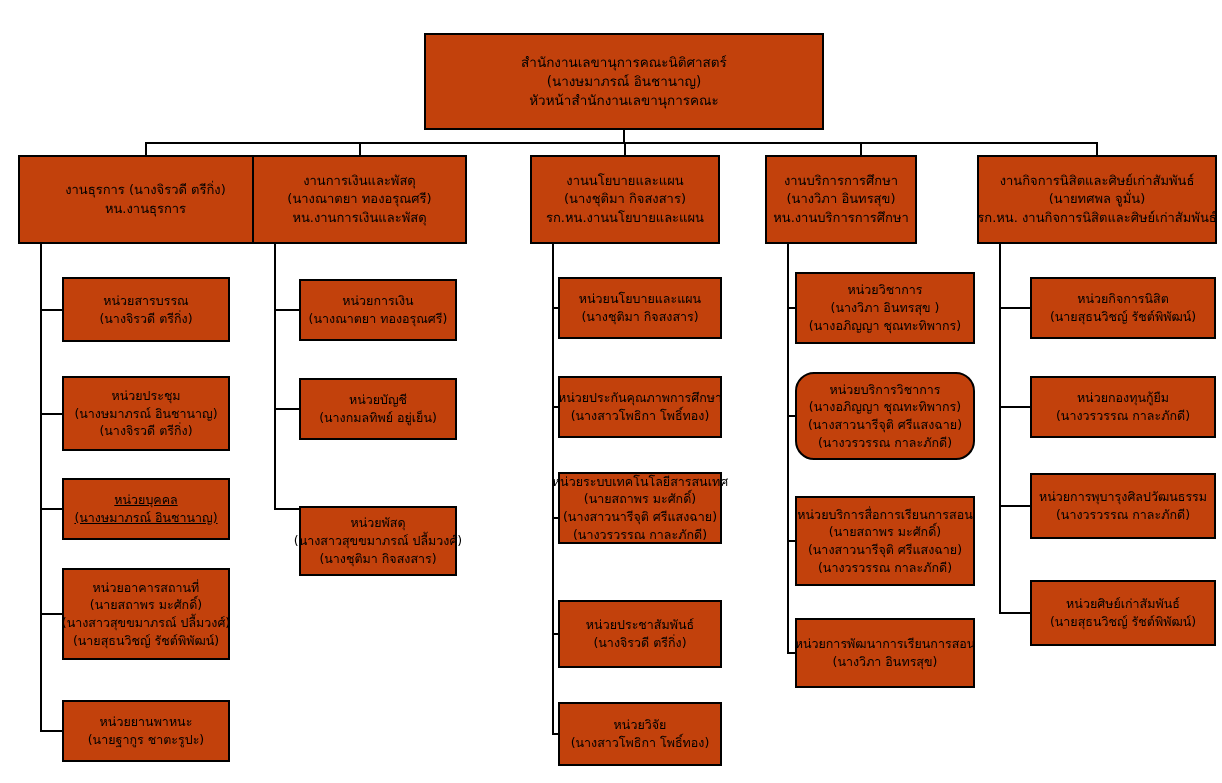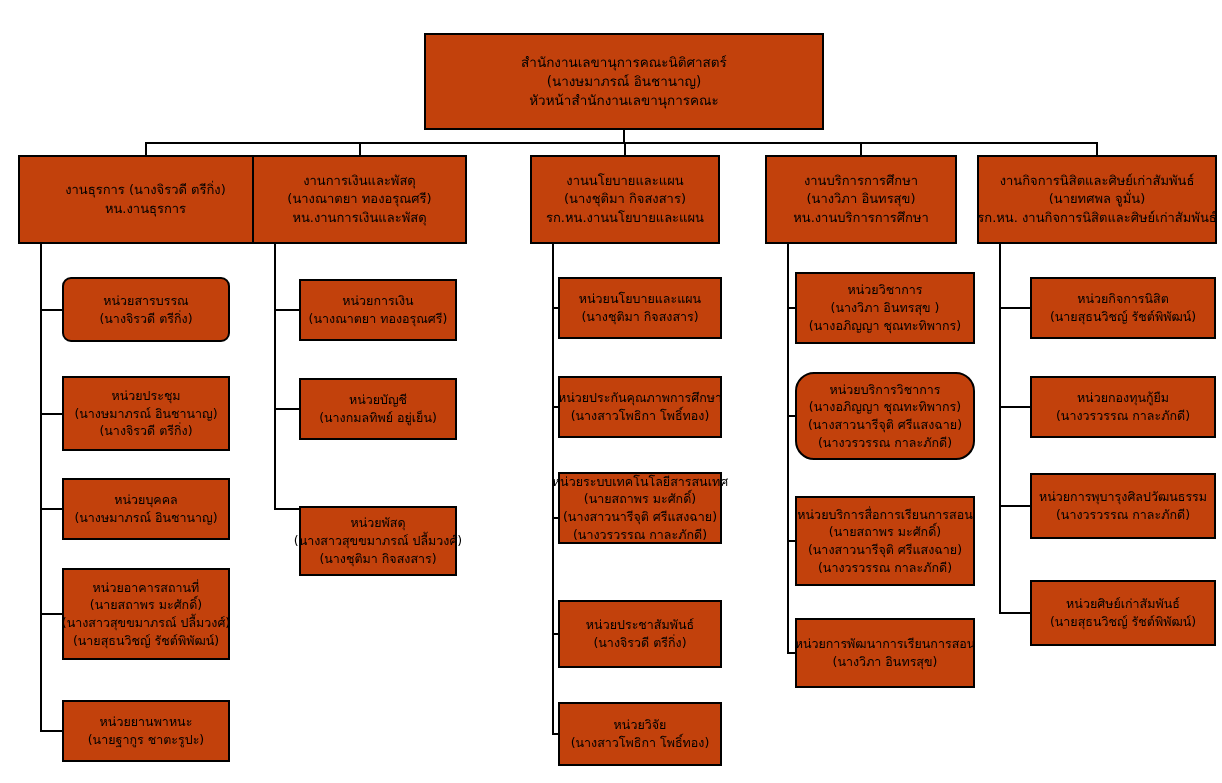--- a/index.html
+++ b/index.html
@@ -53,32 +53,32 @@
     </div>
     <div class="line v" style="left: 623px; top: 130px; height: 12px;"></div>
     <div class="line h" style="left: 145.5px; top: 142px; width: 951.5px;"></div>
     <div class="line v" style="left: 144.5px; top: 142px; height: 13px;"></div>
     <div class="box lvl2" style="left: 18px; top: 155px; width: 255px; height: 89px;">
       <span class="ln">งานธุรการ (นางจิรวดี ตรีกิ่ง)</span>
       <span class="ln">หน.งานธุรการ</span>
     </div>
     <div class="line v" style="left: 40px; top: 244px; height: 487px;"></div>
     <div class="line h" style="left: 40px; top: 308.5px; width: 22px;"></div>
-    <div class="box unit" style="left: 62px; top: 277px; width: 168px; height: 65px; border-radius: 9px;">
+    <div class="box unit" style="left: 62px; top: 277px; width: 168px; height: 65px;">
       <span class="ln">หน่วยสารบรรณ</span>
       <span class="ln">(นางจิรวดี ตรีกิ่ง)</span>
     </div>
     <div class="line h" style="left: 40px; top: 412.5px; width: 22px;"></div>
     <div class="box unit" style="left: 62px; top: 376px; width: 168px; height: 75px;">
       <span class="ln">หน่วยประชุม</span>
       <span class="ln">(นางษมาภรณ์ อินชานาญ)</span>
       <span class="ln">(นางจิรวดี ตรีกิ่ง)</span>
     </div>
     <div class="line h" style="left: 40px; top: 508px; width: 22px;"></div>
-    <div class="box unit" style="left: 62px; top: 478px; width: 168px; height: 62px;">
+    <div class="box unit" style="left: 62px; top: 478px; width: 168px; height: 62px; text-decoration: underline;">
       <span class="ln">หน่วยบุคคล</span>
       <span class="ln">(นางษมาภรณ์ อินชานาญ)</span>
     </div>
     <div class="line h" style="left: 40px; top: 613px; width: 22px;"></div>
     <div class="box unit" style="left: 62px; top: 568px; width: 168px; height: 92px;">
       <span class="ln">หน่วยอาคารสถานที่</span>
       <span class="ln">(นายสถาพร มะศักดิ์)</span>
       <span class="ln">(นางสาวสุขขมาภรณ์ ปลื้มวงศ์)</span>
       <span class="ln">(นายสุธนวิชญ์ รัชต์พิพัฒน์)</span>
     </div>
@@ -138,21 +138,21 @@
     <div class="box unit" style="left: 558px; top: 600px; width: 164px; height: 68px;">
       <span class="ln">หน่วยประชาสัมพันธ์</span>
       <span class="ln">(นางจิรวดี ตรีกิ่ง)</span>
     </div>
     <div class="line h" style="left: 552px; top: 733px; width: 6px;"></div>
     <div class="box unit" style="left: 558px; top: 702px; width: 164px; height: 64px;">
       <span class="ln">หน่วยวิจัย</span>
       <span class="ln">(นางสาวโพธิกา โพธิ์ทอง)</span>
     </div>
     <div class="line v" style="left: 860px; top: 142px; height: 13px;"></div>
-    <div class="box lvl2" style="left: 765px; top: 155px; width: 192px; height: 89px;">
+    <div class="box lvl2" style="left: 765px; top: 155px; width: 152px; height: 89px;">
       <span class="ln">งานบริการการศึกษา</span>
       <span class="ln">(นางวิภา อินทรสุข)</span>
       <span class="ln">หน.งานบริการการศึกษา</span>
     </div>
     <div class="line v" style="left: 787px; top: 244px; height: 409px;"></div>
     <div class="line h" style="left: 787px; top: 307px; width: 8px;"></div>
     <div class="box unit" style="left: 795px; top: 272px; width: 180px; height: 72px;">
       <span class="ln">หน่วยวิชาการ</span>
       <span class="ln">(นางวิภา อินทรสุข )</span>
       <span class="ln">(นางอภิญญา ชุณทะทิพากร)</span>

